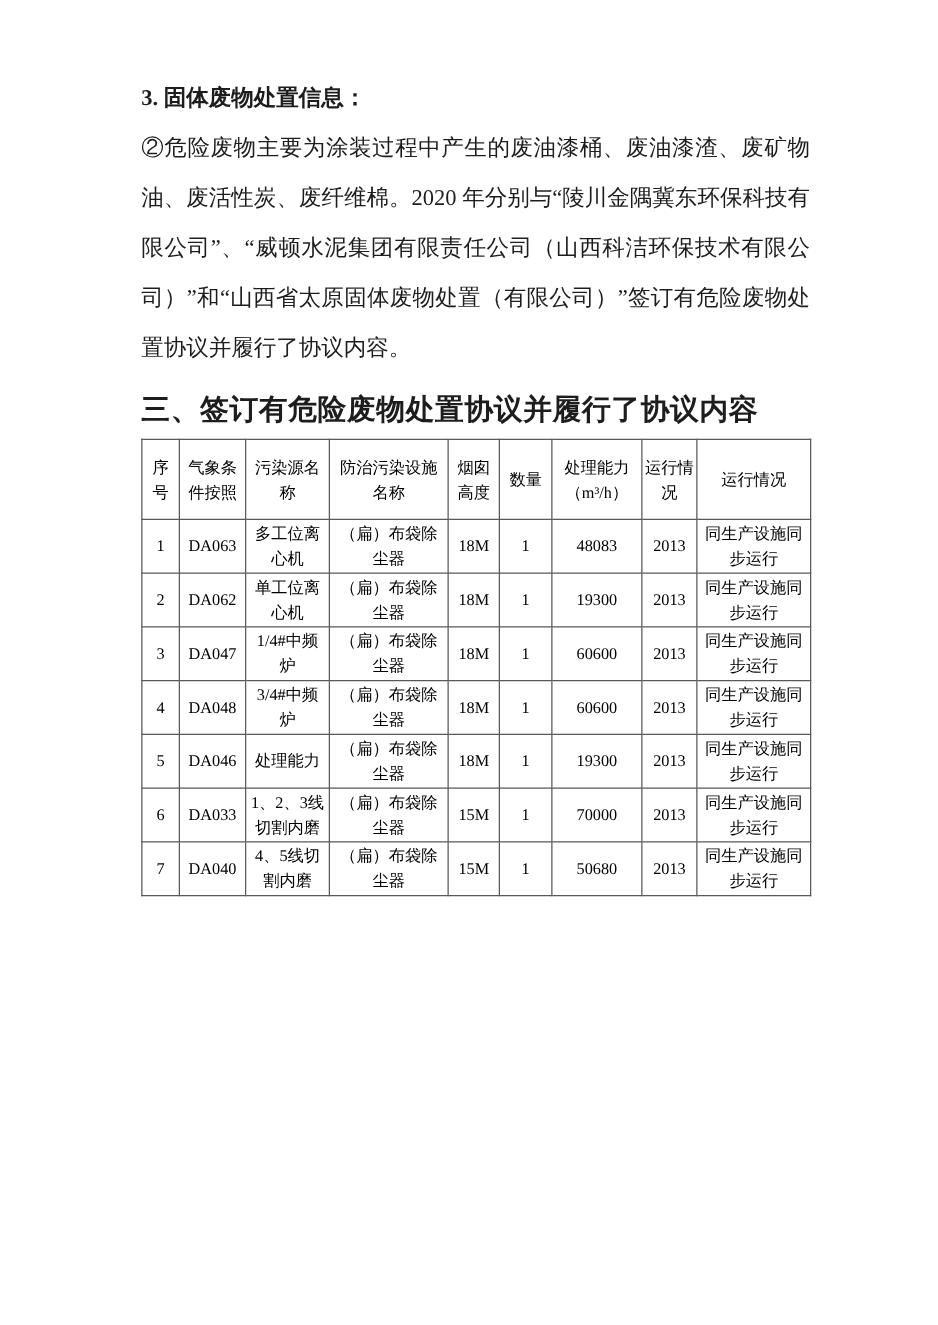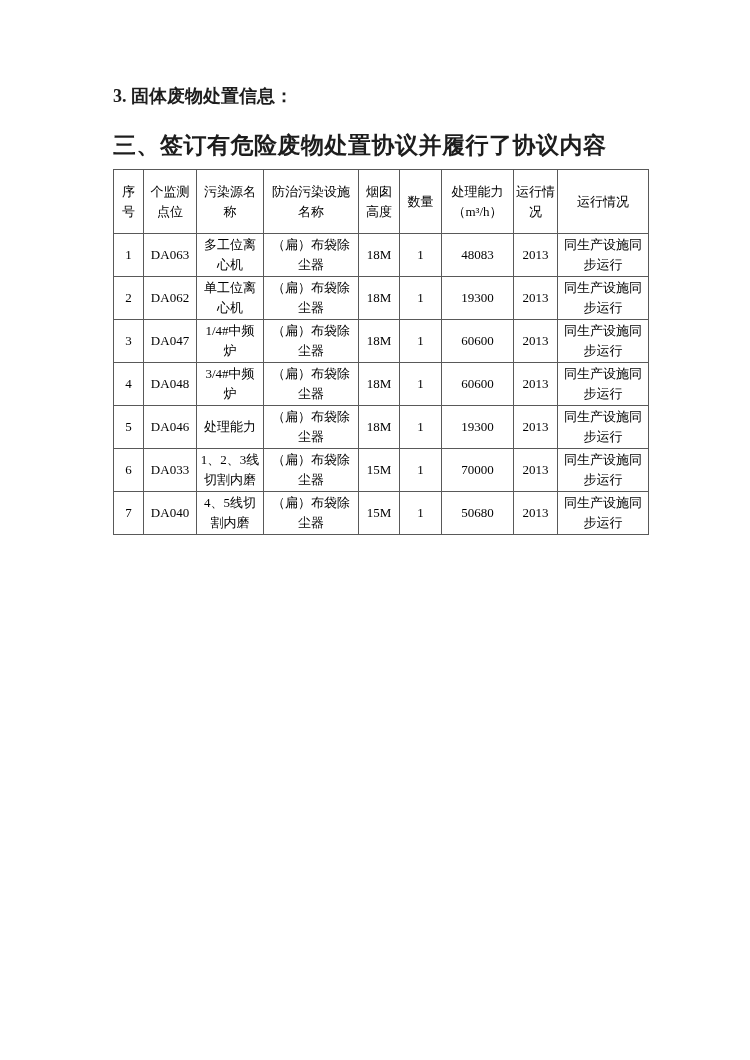--- a/index.html
+++ b/index.html
@@ -3,21 +3,21 @@
 <meta charset="utf-8">
 <style>
   * { margin:0; padding:0; box-sizing:border-box; }
   html, body { background:#ffffff; }
   body {
     width:750px; height:1060px;
     font-family:"Liberation Serif","DejaVu Serif",serif;
     color:#1d1d1d;
     overflow:hidden;
   }
-  .page { width:750px; height:1060px; padding:76px 102px 0 113px; }
+  .page { width:750px; height:1060px; padding:58px 102px 0 113px; }
 
   .para {
     font-size:18px;
     line-height:40px;
     text-align:justify;
     word-break:break-all;
   }
   .heading-bold { font-weight:bold; }
   .inline-bold { font-weight:bold; }
 
@@ -50,40 +50,41 @@
   td.facility-name { text-align:left; padding-left:5px; }
 </style>
 </head>
 <body>
 
 <div class="page">
 
   <p class="para heading-bold">3. 固体废物处置信息：</p>
 
 
+  <p class="para">②危险废物主要为涂装过程中产生的废油漆桶、废油漆渣、废矿物油、废活性炭、废纤维棉。2020 年分别与“陵川金隅冀东环保科技有限公司”、“威顿水泥集团有限责任公司（山西科洁环保技术有限公司）”和“山西省太原固体废物处置（有限公司）”签订有危险废物处置协议并履行了协议内容。</p>
 
 
   <h2 class="big-title">三、签订有危险废物处置协议并履行了协议内容</h2>
 
   <table class="facilities">
     <colgroup>
       <col style="width:30px">
       <col style="width:53px">
       <col style="width:67px">
       <col style="width:95px">
       <col style="width:41px">
       <col style="width:42px">
       <col style="width:72px">
       <col style="width:44px">
       <col style="width:91px">
     </colgroup>
     <thead>
       <tr>
         <th>序号</th>
-        <th>个监测点位</th>
+        <th>气象条件按照</th>
         <th>污染源名称</th>
         <th>防治污染设施名称</th>
         <th>烟囱高度</th>
         <th>数量</th>
         <th>处理能力（m³/h）</th>
         <th>运行情况</th>
         <th>运行情况</th>
       </tr>
     </thead>
     <tbody>

